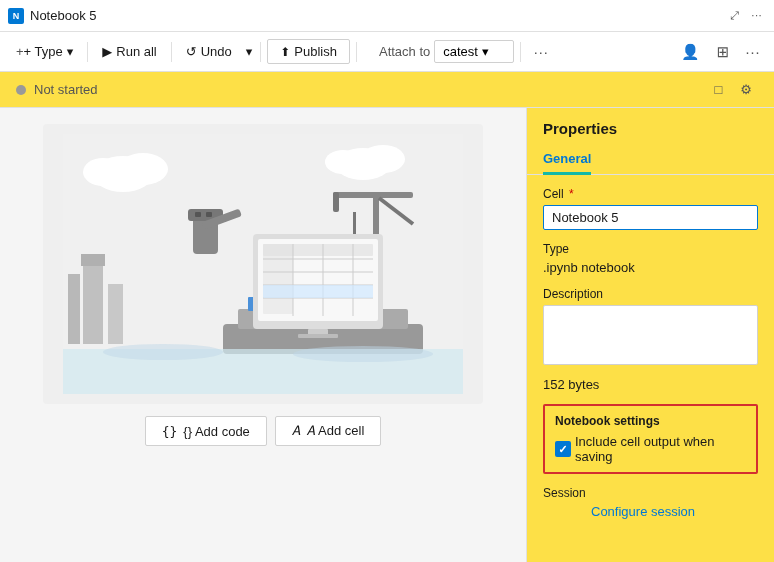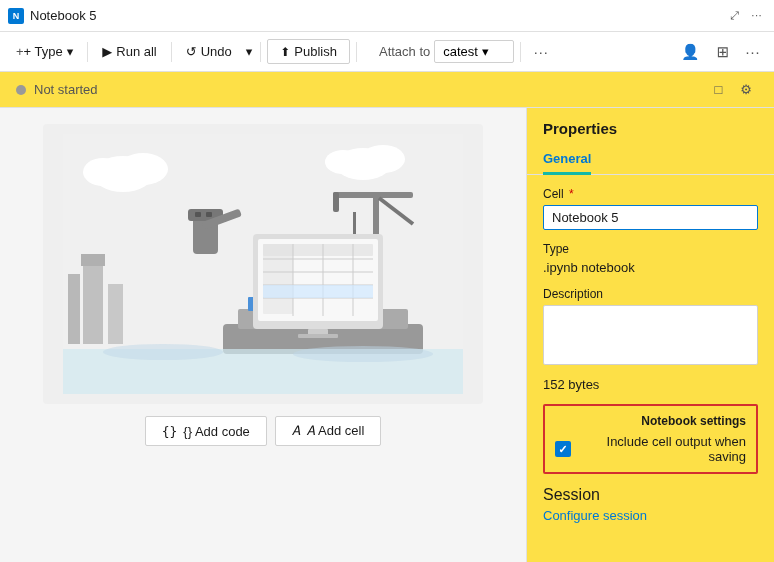--- a/index.html
+++ b/index.html
@@ -94,38 +94,38 @@
     .required { color: #c00; margin-left: 2px; }
     .prop-input {
       border: 1px solid #0078d4; padding: 4px 8px; font-size: 13px;
       outline: none; border-radius: 2px; color: #1a1a1a;
     }
     .prop-textarea {
       border: 1px solid #d0d0d0; padding: 4px 8px; font-size: 13px;
       outline: none; border-radius: 2px; height: 60px; resize: none; color: #1a1a1a;
     }
     .prop-value { font-size: 13px; color: #1a1a1a; }
-    .prop-value.link { color: #0078d4; cursor: pointer; text-decoration: none; }
+    .prop-value.link { color: #0078d4; cursor: pointer; text-decoration: none; margin-left: 48px; }
 
     
     .notebook-settings-box {
       border: 2px solid #d32f2f; border-radius: 2px; padding: 8px 10px;
-      display: flex; flex-direction: column; gap: 6px; text-align: right;
+      display: flex; flex-direction: column; gap: 6px;
     }
     .settings-title { font-size: 12px; font-weight: 600; color: #1a1a1a; }
-    .checkbox-row { display: flex; align-items: center; gap: 17px; }
+    .checkbox-row { display: flex; align-items: center; gap: 4px; }
     .checkbox-icon {
       width: 16px; height: 16px; background: #0078d4; border-radius: 2px;
       display: flex; align-items: center; justify-content: center; flex-shrink: 0;
     }
     .checkbox-icon::after { content: '✓'; color: white; font-size: 11px; font-weight: bold; }
     .checkbox-label { font-size: 13px; color: #1a1a1a; }
 
     .session-section { display: flex; flex-direction: column; gap: 4px; }
-    .section-label { font-size: 16px; font-weight: 500; color: #1a1a1a; }
+    .section-label { font-size: 12px; font-weight: 500; color: #1a1a1a; }
   </style>
 </head>
 <body>
 
 <div class="title-bar">
   <div class="app-icon">
     <span>N</span>
   </div>
   <span class="title-text">Notebook 5</span>
   <div class="title-actions">

